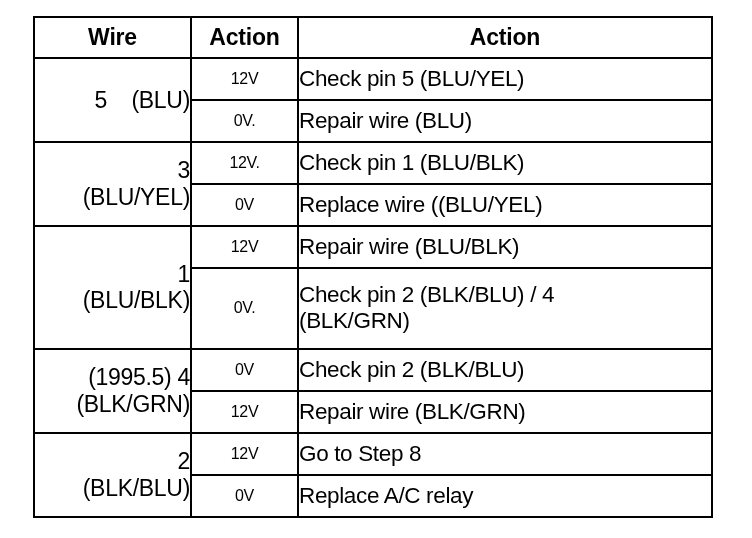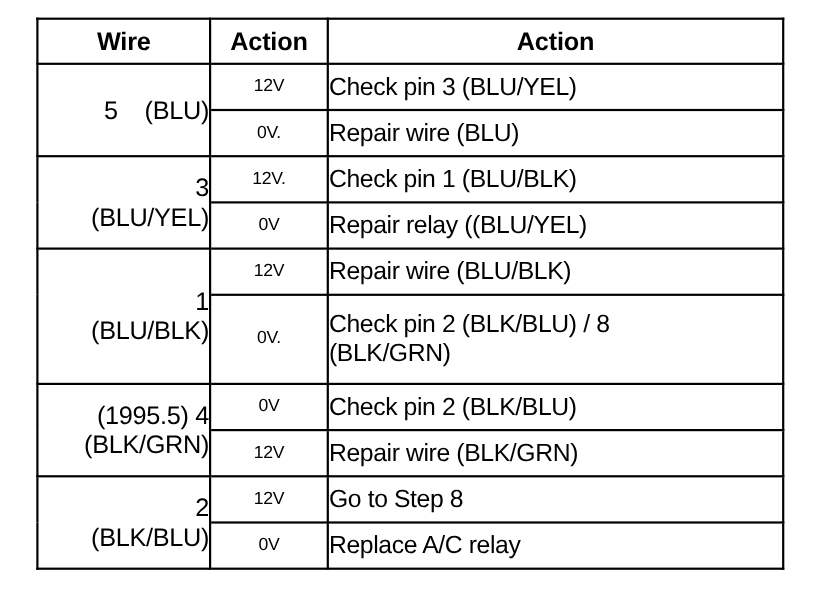--- a/index.html
+++ b/index.html
@@ -109,21 +109,21 @@
         <th class="hdr">Action</th>
       </tr>
     </thead>
     <tbody id="table-body">
         <tr class="group-start">
           <td class="wire-cell" rowspan="2">
             <span class="wire-line">5    (BLU)</span>
           </td>
           <td class="volt-cell">12V</td>
           <td class="action-cell">
-            <span class="action-line">Check pin 3 (BLU/YEL)</span>
+            <span class="action-line">Check pin 5 (BLU/YEL)</span>
           </td>
         </tr>
         <tr class="group-end">
           <td class="volt-cell">0V.</td>
           <td class="action-cell">
             <span class="action-line">Repair wire (BLU)</span>
           </td>
         </tr>
         <tr class="group-start">
           <td class="wire-cell" rowspan="2">
@@ -131,37 +131,37 @@
             <span class="wire-line">(BLU/YEL)</span>
           </td>
           <td class="volt-cell">12V.</td>
           <td class="action-cell">
             <span class="action-line">Check pin 1 (BLU/BLK)</span>
           </td>
         </tr>
         <tr class="group-end">
           <td class="volt-cell">0V</td>
           <td class="action-cell">
-            <span class="action-line">Repair relay ((BLU/YEL)</span>
+            <span class="action-line">Replace wire ((BLU/YEL)</span>
           </td>
         </tr>
         <tr class="group-start">
           <td class="wire-cell" rowspan="2">
             <span class="wire-line">1</span>
             <span class="wire-line">(BLU/BLK)</span>
           </td>
           <td class="volt-cell">12V</td>
           <td class="action-cell">
             <span class="action-line">Repair wire (BLU/BLK)</span>
           </td>
         </tr>
         <tr class="group-end">
           <td class="volt-cell">0V.</td>
           <td class="action-cell">
-            <span class="action-line">Check pin 2 (BLK/BLU) / 8</span>
+            <span class="action-line">Check pin 2 (BLK/BLU) / 4</span>
             <span class="action-line">(BLK/GRN)</span>
           </td>
         </tr>
         <tr class="group-start">
           <td class="wire-cell" rowspan="2">
             <span class="wire-line">(1995.5) 4</span>
             <span class="wire-line">(BLK/GRN)</span>
           </td>
           <td class="volt-cell">0V</td>
           <td class="action-cell">

